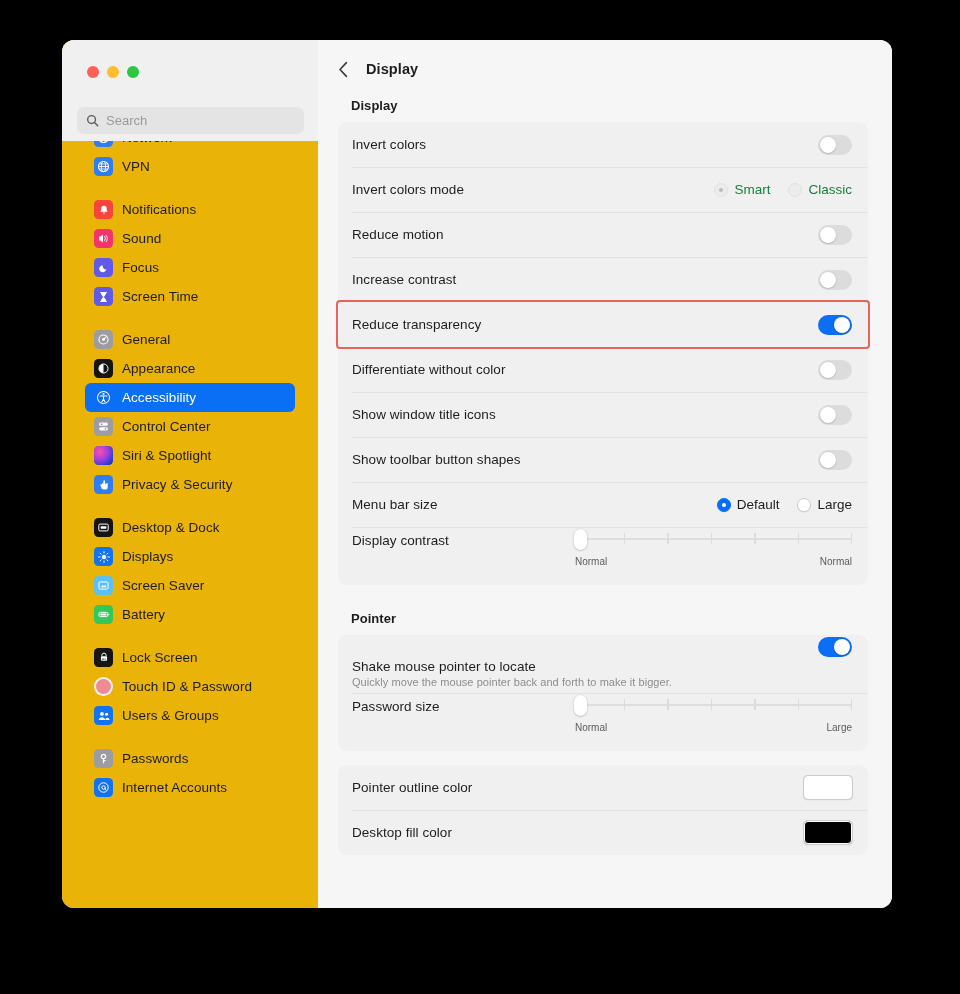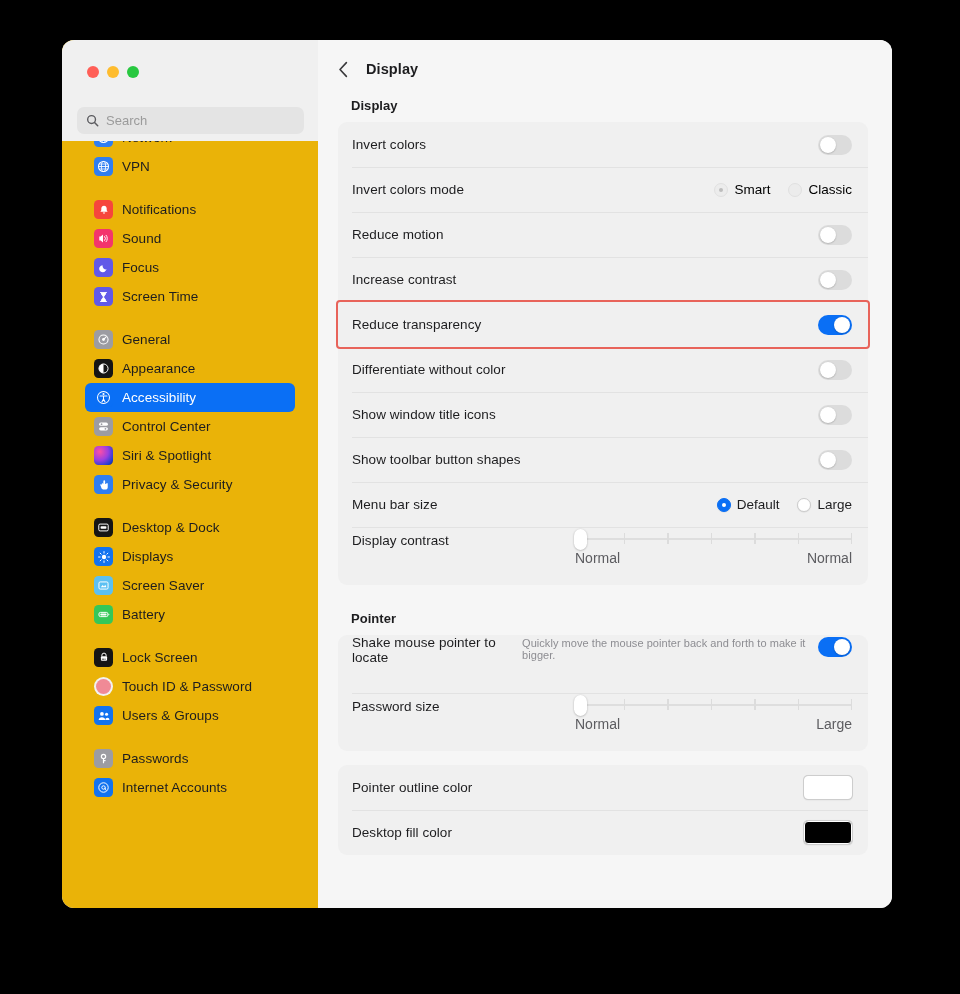--- a/index.html
+++ b/index.html
@@ -163,21 +163,21 @@
     font-size: 13.5px; color: #1d1d1f;
     letter-spacing: 0.05px;
   }
   .row .row-sub {
     font-size: 11px; color: #8d8d92;
     margin-top: 2px;
     letter-spacing: 0.05px;
   }
   .row .spacer { flex: 1 1 auto; }
   .row.tall { min-height: 58px; align-items: flex-start; }
-  .row.tall .txtcol { display: flex; flex-direction: row; }
+  .row.tall .txtcol { display: flex; flex-direction: column; margin-top: 24px; }
 
   
   .row.highlighted {
     outline: 2px solid #e8635a;
     outline-offset: 0px;
     border-radius: 2px;
     z-index: 4;
     background: #f0f0f0;
   }
   .row.highlighted::before { display: none; }
@@ -220,21 +220,21 @@
     content: ""; position: absolute;
     left: 4px; top: 4px; width: 4px; height: 4px;
     border-radius: 50%; background: #fff;
   }
   .radio-opt .rl { font-size: 13.5px; color: #1d1d1f; }
   .radio-group.disabled .radio {
     background: #ececec; border-color: #e0e0e0; box-shadow: none;
   }
   .radio-group.disabled .radio.checked { background: #ececec; border-color: #e0e0e0; }
   .radio-group.disabled .radio.checked::after { background: #bdbdbd; }
-  .radio-group.disabled .rl { color: #000000; }
+  .radio-group.disabled .rl { color: #15803d; }
 
   
   .slider-wrap {
     width: 278px;
     position: relative;
     padding-top: 2px;
   }
   .slider-track {
     position: relative;
     height: 20px;
@@ -258,22 +258,22 @@
   .slider-knob {
     position: absolute;
     left: 0; top: 0;
     width: 13px; height: 21px;
     border-radius: 7px;
     background: #ffffff;
     box-shadow: 0 0.5px 2px rgba(0,0,0,0.30);
   }
   .slider-labels {
     display: flex; justify-content: space-between;
-    margin-top: 1px;
-    font-size: 14px; color: #5c5c60;
+    margin-top: 7px;
+    font-size: 10px; color: #5c5c60;
     padding-left: 1px;
   }
 
   
   .color-well {
     width: 48px; height: 23px;
     border-radius: 4px;
     border: 1.5px solid #ffffff;
     box-shadow: 0 0 0 1px #cdcdcd, 0 0.5px 1.5px rgba(0,0,0,0.15);
     cursor: default;

